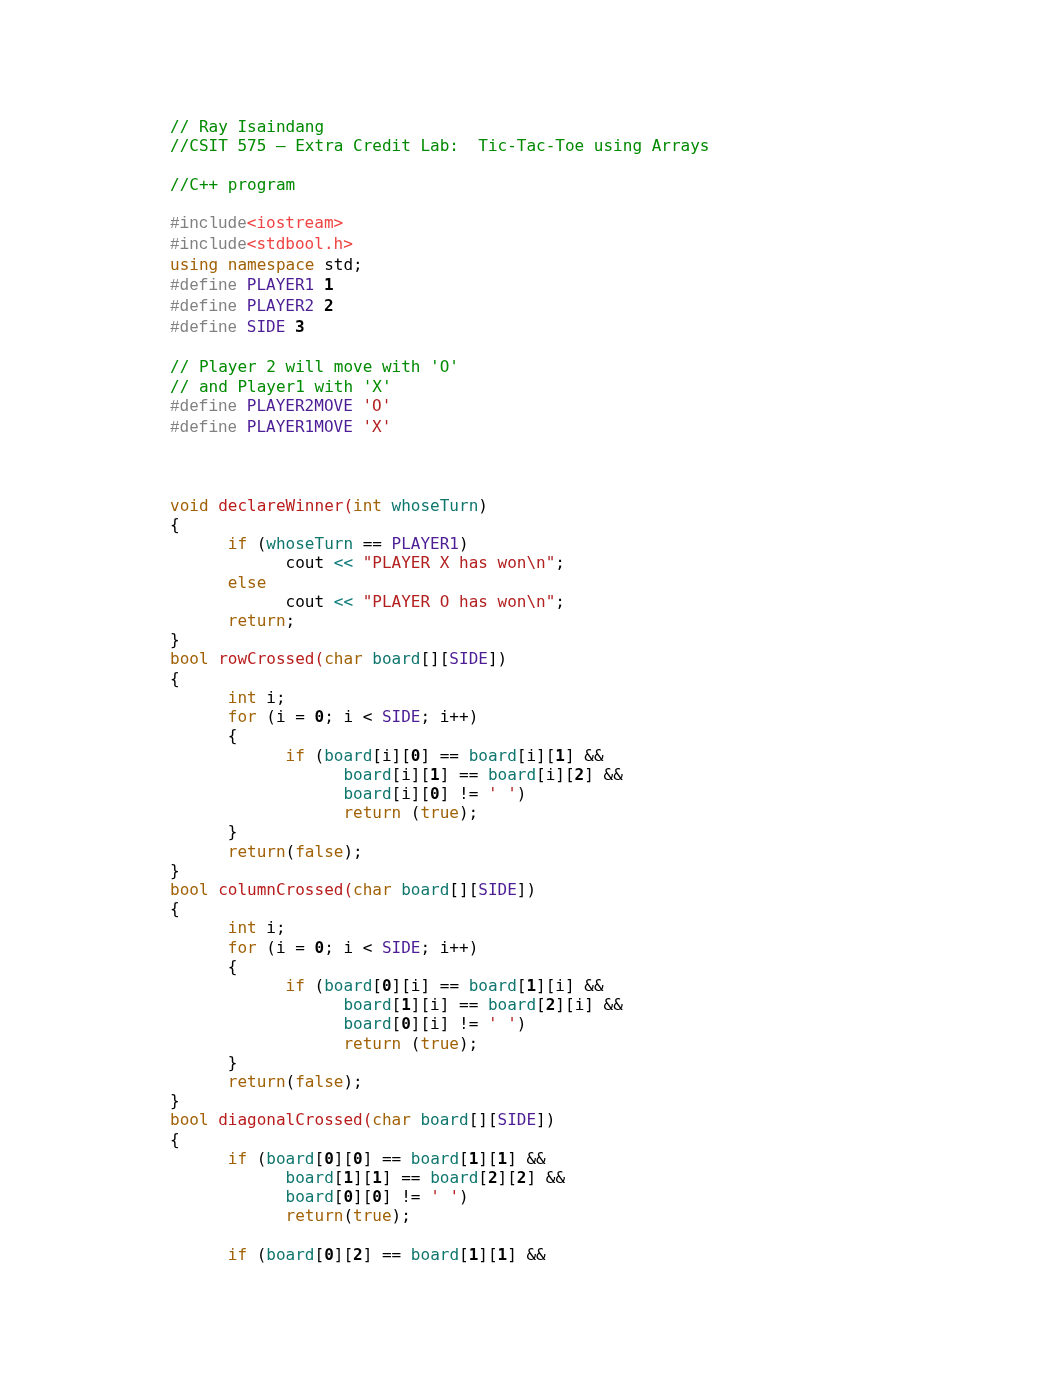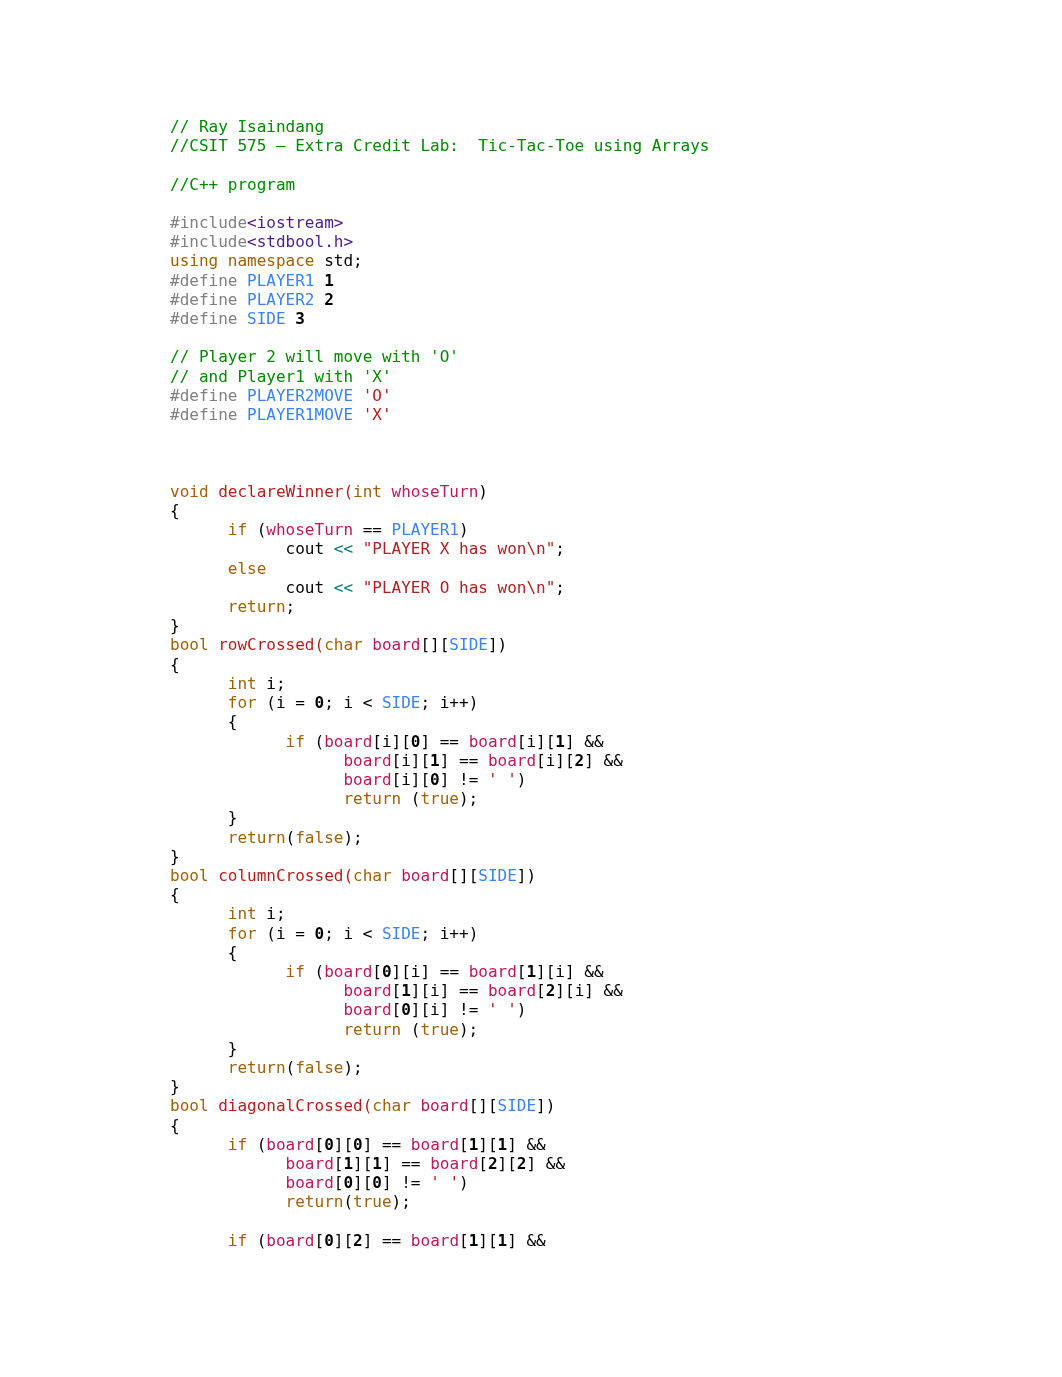--- a/index.html
+++ b/index.html
@@ -34,26 +34,26 @@
     white-space: pre;
     color: #000000;
     letter-spacing: 0px;
   }
   .line {
     white-space: pre;
     min-height: 19.2px;
   }
   
   .cmt  { color: #008a00; }            
-  .pre  { color: #808080; }            
-  .hdr  { color: #4c1d95; }            
+  .pre  { color: #808080; font-family: Liberation Mono, monospace; }            
+  .hdr  { color: #ef4444; }            
   .kw   { color: #a16207; }            
-  .mac  { color: #3b82f6; }            
+  .mac  { color: #4c1d95; }            
   .fn   { color: #b91c1c; }            
-  .id   { color: #be185d; }            
+  .id   { color: #0f766e; }            
   .str  { color: #b32020; }            
   .op   { color: #0f7b7b; }            
   .num  { color: #000000; font-weight: bold; }  
   .pun  { color: #000000; }            
 </style>
 </head>
 <body>
 
 <div id="page">
   <div id="code-listing"><div class="line"><span class="cmt">// Ray Isaindang</span></div><div class="line"><span class="cmt">//CSIT 575 – Extra Credit Lab:  Tic-Tac-Toe using Arrays</span></div><div class="line">&nbsp;</div><div class="line"><span class="cmt">//C++ program</span></div><div class="line">&nbsp;</div><div class="line"><span class="pre">#include</span><span class="hdr">&lt;iostream&gt;</span></div><div class="line"><span class="pre">#include</span><span class="hdr">&lt;stdbool.h&gt;</span></div><div class="line"><span class="kw">using namespace</span><span class="pun"> std;</span></div><div class="line"><span class="pre">#define </span><span class="mac">PLAYER1</span><span class="pun"> </span><span class="num">1</span></div><div class="line"><span class="pre">#define </span><span class="mac">PLAYER2</span><span class="pun"> </span><span class="num">2</span></div><div class="line"><span class="pre">#define </span><span class="mac">SIDE</span><span class="pun"> </span><span class="num">3</span></div><div class="line">&nbsp;</div><div class="line"><span class="cmt">// Player 2 will move with 'O'</span></div><div class="line"><span class="cmt">// and Player1 with 'X'</span></div><div class="line"><span class="pre">#define </span><span class="mac">PLAYER2MOVE</span><span class="pun"> </span><span class="str">'O'</span></div><div class="line"><span class="pre">#define </span><span class="mac">PLAYER1MOVE</span><span class="pun"> </span><span class="str">'X'</span></div><div class="line">&nbsp;</div><div class="line">&nbsp;</div><div class="line">&nbsp;</div><div class="line"><span class="kw">void</span><span class="fn"> declareWinner(</span><span class="kw">int</span><span class="id"> whoseTurn</span><span class="pun">)</span></div><div class="line"><span class="pun">{</span></div><div class="line"><span class="pun">      </span><span class="kw">if</span><span class="pun"> (</span><span class="id">whoseTurn</span><span class="pun"> == </span><span class="mac">PLAYER1</span><span class="pun">)</span></div><div class="line"><span class="pun">            cout </span><span class="op">&lt;&lt;</span><span class="pun"> </span><span class="str">"PLAYER X has won\n"</span><span class="pun">;</span></div><div class="line"><span class="pun">      </span><span class="kw">else</span></div><div class="line"><span class="pun">            cout </span><span class="op">&lt;&lt;</span><span class="pun"> </span><span class="str">"PLAYER O has won\n"</span><span class="pun">;</span></div><div class="line"><span class="pun">      </span><span class="kw">return</span><span class="pun">;</span></div><div class="line"><span class="pun">}</span></div><div class="line"><span class="kw">bool</span><span class="fn"> rowCrossed(</span><span class="kw">char</span><span class="id"> board</span><span class="pun">[][</span><span class="mac">SIDE</span><span class="pun">])</span></div><div class="line"><span class="pun">{</span></div><div class="line"><span class="pun">      </span><span class="kw">int</span><span class="pun"> i;</span></div><div class="line"><span class="pun">      </span><span class="kw">for</span><span class="pun"> (i = </span><span class="num">0</span><span class="pun">; i &lt; </span><span class="mac">SIDE</span><span class="pun">; i++)</span></div><div class="line"><span class="pun">      {</span></div><div class="line"><span class="pun">            </span><span class="kw">if</span><span class="pun"> (</span><span class="id">board</span><span class="pun">[i][</span><span class="num">0</span><span class="pun">] == </span><span class="id">board</span><span class="pun">[i][</span><span class="num">1</span><span class="pun">] &amp;&amp;</span></div><div class="line"><span class="pun">                  </span><span class="id">board</span><span class="pun">[i][</span><span class="num">1</span><span class="pun">] == </span><span class="id">board</span><span class="pun">[i][</span><span class="num">2</span><span class="pun">] &amp;&amp;</span></div><div class="line"><span class="pun">                  </span><span class="id">board</span><span class="pun">[i][</span><span class="num">0</span><span class="pun">] != </span><span class="str">' '</span><span class="pun">)</span></div><div class="line"><span class="pun">                  </span><span class="kw">return</span><span class="pun"> (</span><span class="kw">true</span><span class="pun">);</span></div><div class="line"><span class="pun">      }</span></div><div class="line"><span class="pun">      </span><span class="kw">return</span><span class="pun">(</span><span class="kw">false</span><span class="pun">);</span></div><div class="line"><span class="pun">}</span></div><div class="line"><span class="kw">bool</span><span class="fn"> columnCrossed(</span><span class="kw">char</span><span class="id"> board</span><span class="pun">[][</span><span class="mac">SIDE</span><span class="pun">])</span></div><div class="line"><span class="pun">{</span></div><div class="line"><span class="pun">      </span><span class="kw">int</span><span class="pun"> i;</span></div><div class="line"><span class="pun">      </span><span class="kw">for</span><span class="pun"> (i = </span><span class="num">0</span><span class="pun">; i &lt; </span><span class="mac">SIDE</span><span class="pun">; i++)</span></div><div class="line"><span class="pun">      {</span></div><div class="line"><span class="pun">            </span><span class="kw">if</span><span class="pun"> (</span><span class="id">board</span><span class="pun">[</span><span class="num">0</span><span class="pun">][i] == </span><span class="id">board</span><span class="pun">[</span><span class="num">1</span><span class="pun">][i] &amp;&amp;</span></div><div class="line"><span class="pun">                  </span><span class="id">board</span><span class="pun">[</span><span class="num">1</span><span class="pun">][i] == </span><span class="id">board</span><span class="pun">[</span><span class="num">2</span><span class="pun">][i] &amp;&amp;</span></div><div class="line"><span class="pun">                  </span><span class="id">board</span><span class="pun">[</span><span class="num">0</span><span class="pun">][i] != </span><span class="str">' '</span><span class="pun">)</span></div><div class="line"><span class="pun">                  </span><span class="kw">return</span><span class="pun"> (</span><span class="kw">true</span><span class="pun">);</span></div><div class="line"><span class="pun">      }</span></div><div class="line"><span class="pun">      </span><span class="kw">return</span><span class="pun">(</span><span class="kw">false</span><span class="pun">);</span></div><div class="line"><span class="pun">}</span></div><div class="line"><span class="kw">bool</span><span class="fn"> diagonalCrossed(</span><span class="kw">char</span><span class="id"> board</span><span class="pun">[][</span><span class="mac">SIDE</span><span class="pun">])</span></div><div class="line"><span class="pun">{</span></div><div class="line"><span class="pun">      </span><span class="kw">if</span><span class="pun"> (</span><span class="id">board</span><span class="pun">[</span><span class="num">0</span><span class="pun">][</span><span class="num">0</span><span class="pun">] == </span><span class="id">board</span><span class="pun">[</span><span class="num">1</span><span class="pun">][</span><span class="num">1</span><span class="pun">] &amp;&amp;</span></div><div class="line"><span class="pun">            </span><span class="id">board</span><span class="pun">[</span><span class="num">1</span><span class="pun">][</span><span class="num">1</span><span class="pun">] == </span><span class="id">board</span><span class="pun">[</span><span class="num">2</span><span class="pun">][</span><span class="num">2</span><span class="pun">] &amp;&amp;</span></div><div class="line"><span class="pun">            </span><span class="id">board</span><span class="pun">[</span><span class="num">0</span><span class="pun">][</span><span class="num">0</span><span class="pun">] != </span><span class="str">' '</span><span class="pun">)</span></div><div class="line"><span class="pun">            </span><span class="kw">return</span><span class="pun">(</span><span class="kw">true</span><span class="pun">);</span></div><div class="line">&nbsp;</div><div class="line"><span class="pun">      </span><span class="kw">if</span><span class="pun"> (</span><span class="id">board</span><span class="pun">[</span><span class="num">0</span><span class="pun">][</span><span class="num">2</span><span class="pun">] == </span><span class="id">board</span><span class="pun">[</span><span class="num">1</span><span class="pun">][</span><span class="num">1</span><span class="pun">] &amp;&amp;</span></div></div>

